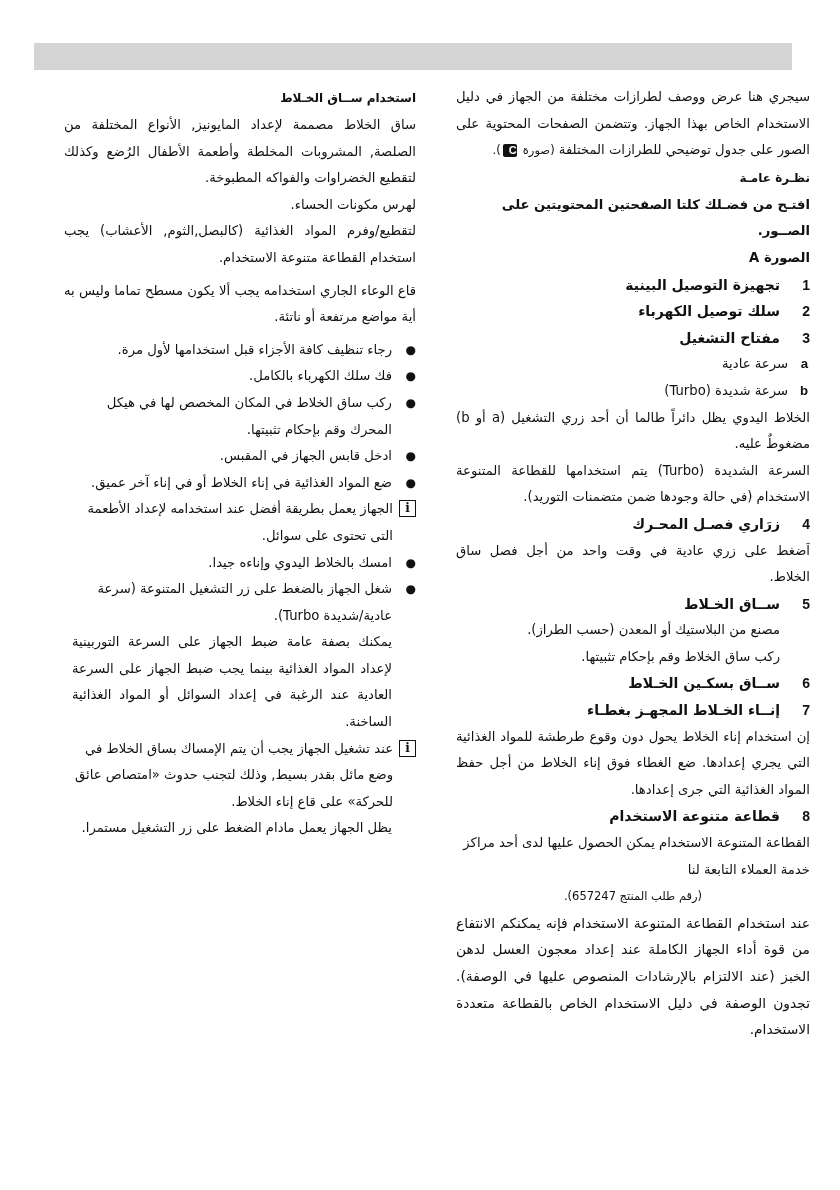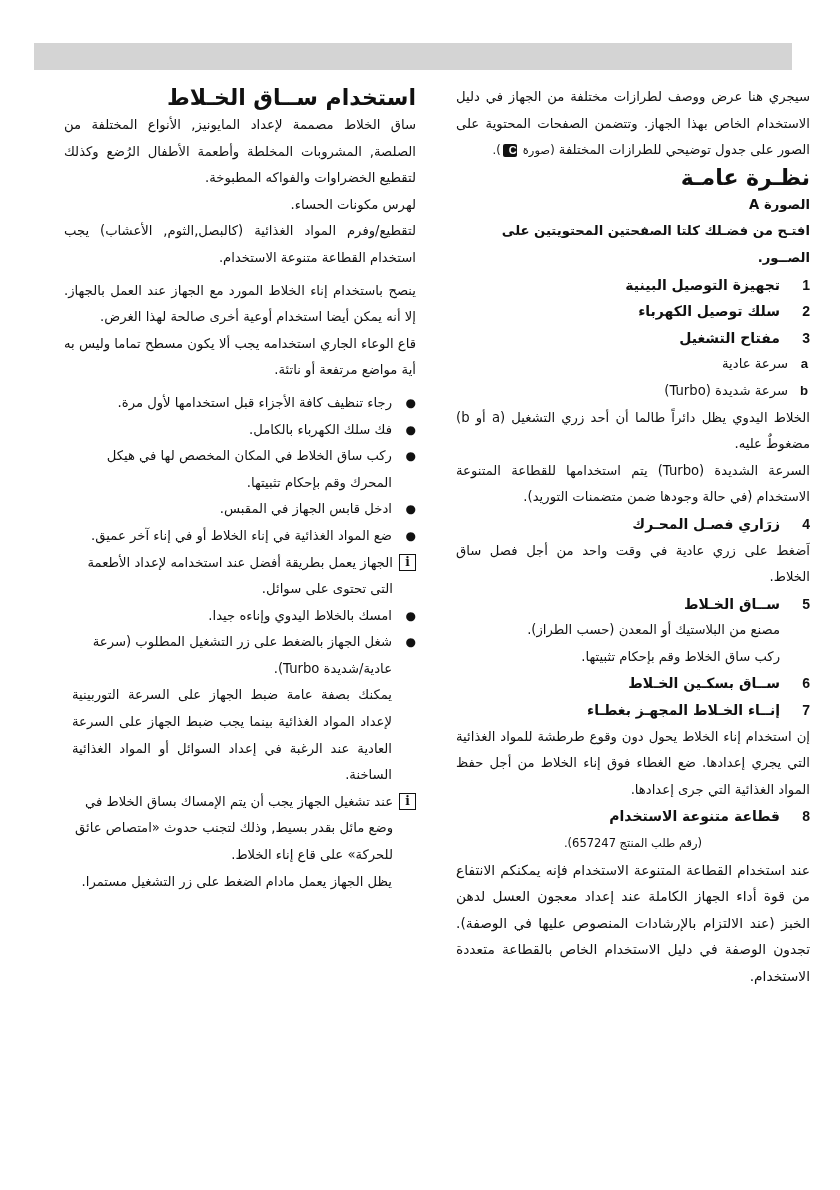--- a/index.html
+++ b/index.html
@@ -14,21 +14,21 @@
   }
   .col {
     position: absolute; top: 84px; direction: rtl; text-align: right;
     font-size: 13.2px; line-height: 26.6px;
   }
   .col-right { left: 456px; width: 354px; }
   .col-left  { left: 64px;  width: 352px; }
   p { margin: 0; }
   .justify { text-align: justify; text-align-last: right; }
   .bold { font-weight: bold; }
-  .h-large { font-size: 22px; font-weight: bold; line-height: 28px; }
+  .h-large { font-size: 12px; font-weight: bold; line-height: 28px; }
   .h-med { font-size: 14.2px; font-weight: bold; }
   .small { font-size: 11.5px; text-align: center; }
   .num-item { display: flex; align-items: baseline; font-weight: bold; font-size: 14px; }
   .num-item .n { width: 22px; flex: none; text-align: right; direction: ltr; font-family: "Liberation Sans", sans-serif; font-weight: bold; }
   .num-item .t { padding-right: 8px; }
   .sub-item { display: flex; align-items: baseline; padding-right: 2px; }
   .sub-item .l { width: 14px; flex: none; font-weight: bold; font-family: "Liberation Sans", sans-serif; direction: ltr; }
   .sub-item .t { padding-right: 6px; }
   .indent { padding-right: 30px; }
   .bullet-item { display: flex; align-items: flex-start; }
@@ -53,22 +53,22 @@
 
 <div class="header-bar"></div>
 
 <div class="col col-right">
   <p class="justify">
     <span>سيجري هنا عرض ووصف لطرازات مختلفة من الجهاز في دليل الاستخدام الخاص بهذا الجهاز. وتتضمن الصفحات المحتوية على الصور على جدول توضيحي للطرازات المختلفة</span>
     <span class="small">(صورة</span>
     <span class="badge">C</span><span class="small">).</span>
   </p>
   <p class="h-large">نظـرة عامـة</p>
+  <p class="bold">افتـح من فضـلك كلتا الصفحتين المحتويتين على الصــور.</p>
   <p class="bold">الصورة A</p>
-  <p class="bold">افتـح من فضـلك كلتا الصفحتين المحتويتين على الصــور.</p>
 
   <div class="num-item">
       <span class="n">1</span>
       <span class="t">تجهيزة التوصيل البينية</span>
     </div>
   <div class="num-item">
       <span class="n">2</span>
       <span class="t">سلك توصيل الكهرباء</span>
     </div>
   <div class="num-item">
@@ -109,31 +109,31 @@
   <div class="num-item">
       <span class="n">7</span>
       <span class="t">إنــاء الخـلاط المجهـز بغطـاء</span>
     </div>
   <p class="justify">إن استخدام إناء الخلاط يحول دون وقوع طرطشة للمواد الغذائية التي يجري إعدادها. ضع الغطاء فوق إناء الخلاط من أجل حفظ المواد الغذائية التي جرى إعدادها.</p>
 
   <div class="num-item">
       <span class="n">8</span>
       <span class="t">قطاعة متنوعة الاستخدام</span>
     </div>
+  <p>القطاعة المتنوعة الاستخدام يمكن الحصول عليها لدى أحد مراكز خدمة العملاء التابعة لنا</p>
   <p class="small">(رقم طلب المنتج 657247).</p>
   <p class="justify" style="font-size:13.8px;">عند استخدام القطاعة المتنوعة الاستخدام فإنه يمكنكم الانتفاع من قوة أداء الجهاز الكاملة عند إعداد معجون العسل لدهن الخبز (عند الالتزام بالإرشادات المنصوص عليها في الوصفة). تجدون الوصفة في دليل الاستخدام الخاص بالقطاعة متعددة الاستخدام.</p>
 </div>
 
 <div class="col col-left">
   <p class="h-large">استخدام ســاق الخـلاط</p>
   <p class="justify">ساق الخلاط مصممة لإعداد المايونيز, الأنواع المختلفة من الصلصة, المشروبات المخلطة وأطعمة الأطفال الرُضع وكذلك لتقطيع الخضراوات والفواكه المطبوخة.</p>
   <p>لهرس مكونات الحساء.</p>
   <p class="justify">لتقطيع/وفرم المواد الغذائية (كالبصل,الثوم, الأعشاب) يجب استخدام القطاعة متنوعة الاستخدام.</p>
   <div class="gap-s"></div>
-  <p class="justify">ينصح باستخدام إناء الخلاط المورد مع الجهاز عند العمل بالجهاز. إلا أنه يمكن أيضا استخدام أوعية أخرى صالحة لهذا الغرض.</p>
   <p class="justify">قاع الوعاء الجاري استخدامه يجب ألا يكون مسطح تماما وليس به أية مواضع مرتفعة أو ناتئة.</p>
   <div class="gap-s"></div>
 
   <div class="bullet-item">
     <span class="b">●</span>
     <span class="t">رجاء تنظيف كافة الأجزاء قبل استخدامها لأول مرة.</span>
   </div>
 
 
   <div class="bullet-item">
@@ -157,21 +157,21 @@
     <span class="i">i</span>
     <span class="t">الجهاز يعمل بطريقة أفضل عند استخدامه لإعداد الأطعمة التى تحتوى على سوائل.</span>
   </div>
 
   <div class="bullet-item">
       <span class="b">●</span>
       <span class="t">امسك بالخلاط اليدوي وإناءه جيدا.</span>
     </div>
   <div class="bullet-item">
       <span class="b">●</span>
-      <span class="t">شغل الجهاز بالضغط على زر التشغيل المطلوب (سرعة عادية/شديدة Turbo).</span>
+      <span class="t">شغل الجهاز بالضغط على زر التشغيل المتنوعة (سرعة عادية/شديدة Turbo).</span>
     </div>
 
   <p class="justify" style="padding-right:24px;margin-left:8px;">يمكنك بصفة عامة ضبط الجهاز على السرعة التوربينية لإعداد المواد الغذائية بينما يجب ضبط الجهاز على السرعة العادية عند الرغبة في إعداد السوائل أو المواد الغذائية الساخنة.</p>
 
   <div class="info-item">
     <span class="i">i</span>
     <span class="t">عند تشغيل الجهاز يجب أن يتم الإمساك بساق الخلاط في وضع مائل بقدر بسيط, وذلك لتجنب حدوث «امتصاص عائق للحركة» على قاع إناء الخلاط.</span>
   </div>
   <p class="justify" style="padding-right:24px;">يظل الجهاز يعمل مادام الضغط على زر التشغيل مستمرا.</p>
 </div>

